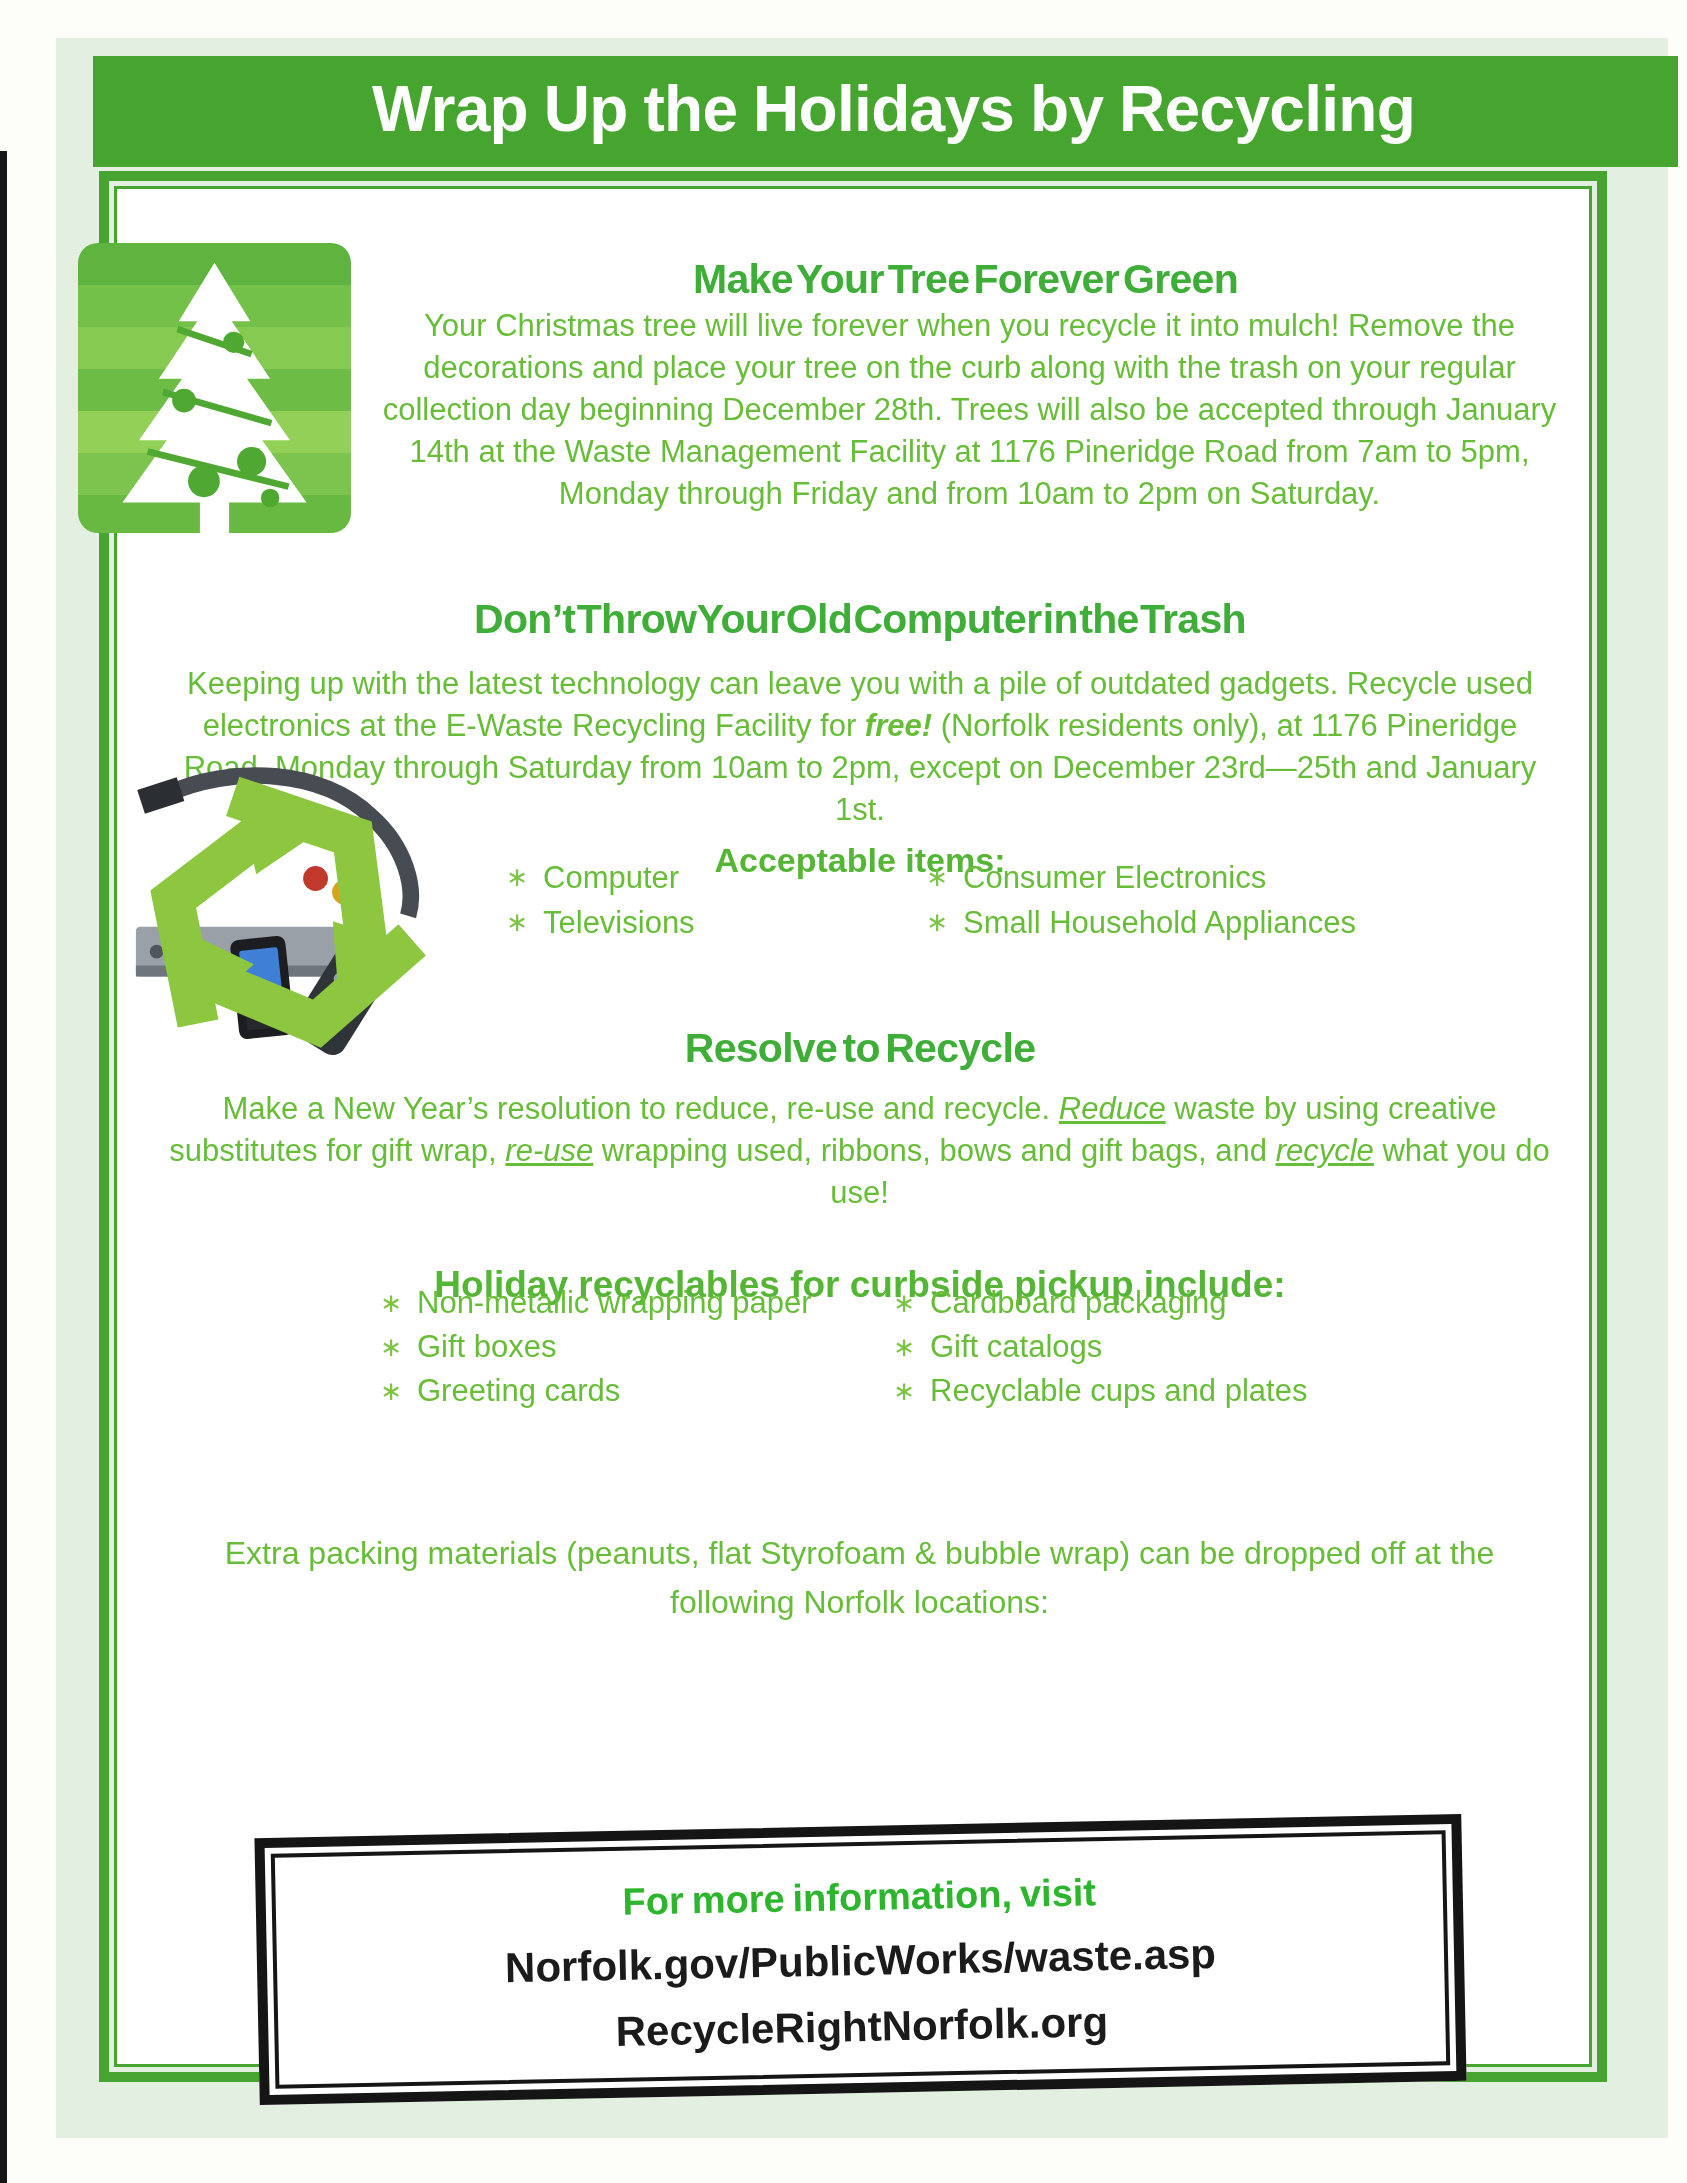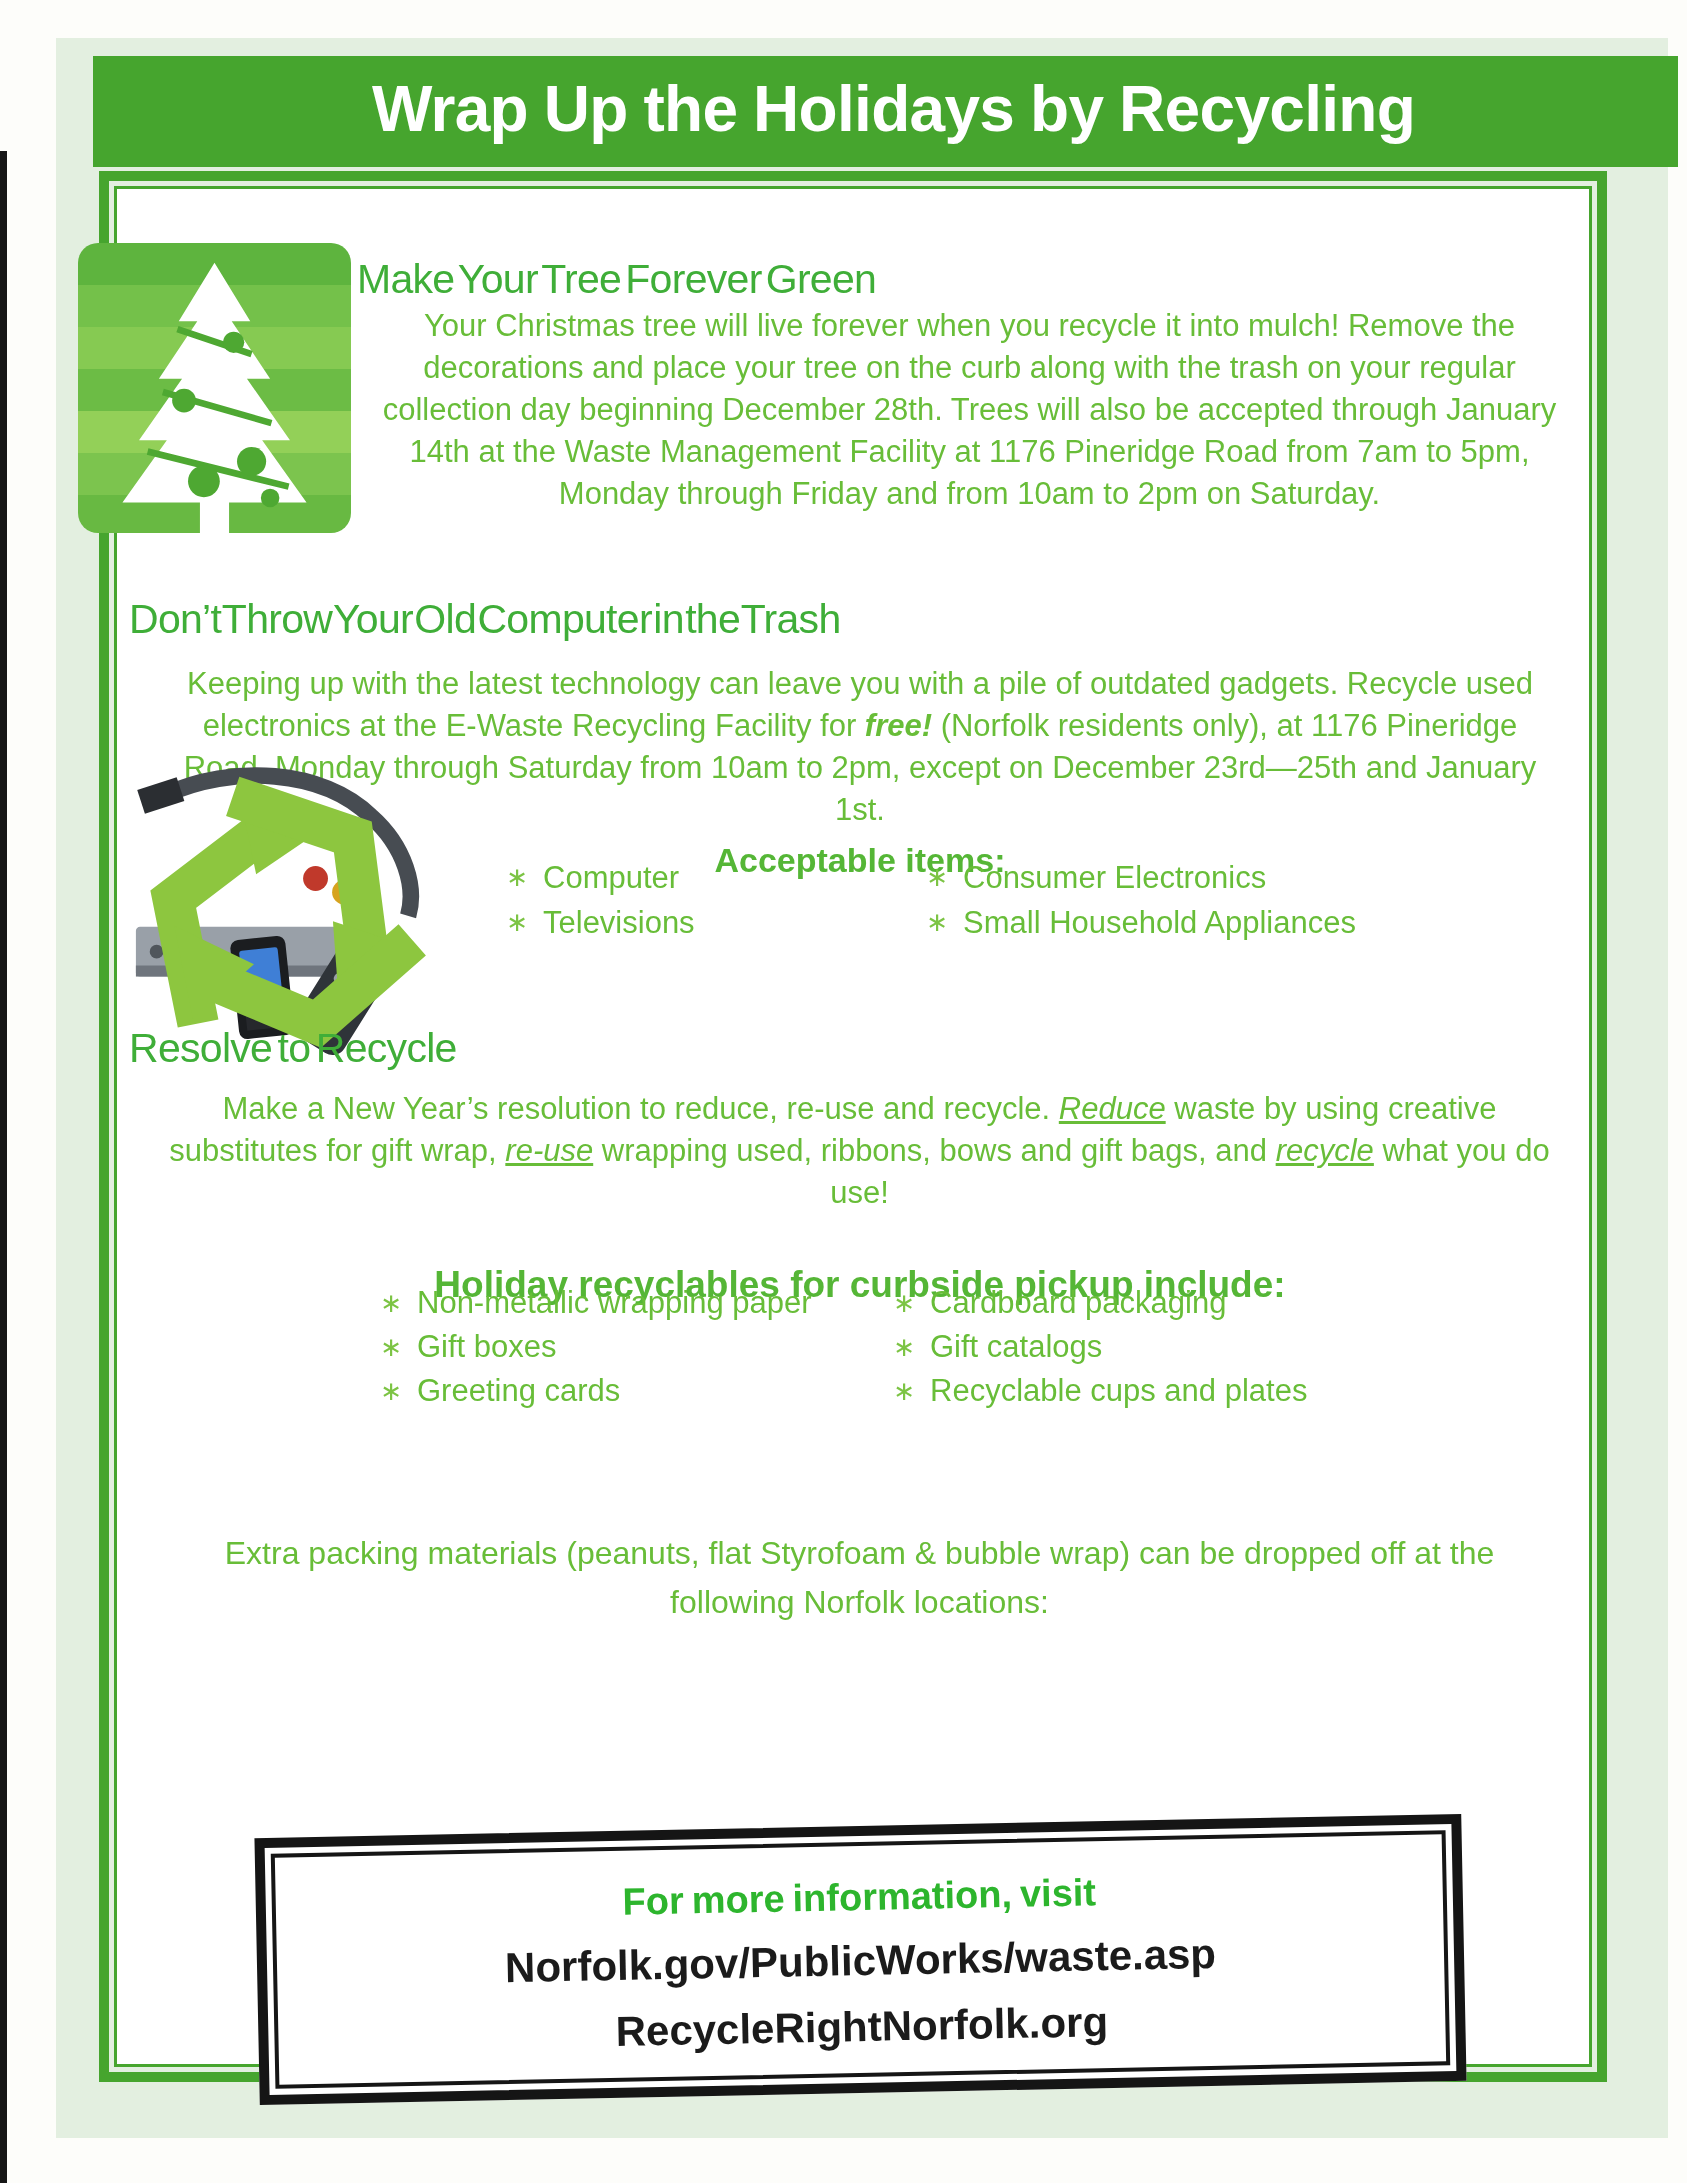--- a/index.html
+++ b/index.html
@@ -22,21 +22,21 @@
   .frame-inner { position:absolute; inset:5.3px; border:3.3px solid var(--frame_green,#46a52e); background:#ffffff; }
 
   
   .tree-icon { position:absolute; left:78px; top:243px; width:273px; height:290px;
     border-radius:20px; overflow:hidden; }
   .tree-stripe { height:42px; }
   .ts1{background:#5eb43e}.ts2{background:#74c14a}.ts3{background:#86ca52}
   .ts4{background:#6cbc45}.ts5{background:#93d058}.ts6{background:#7cc44e}.ts7{background:#68b942}
   .tree-icon svg { position:absolute; left:0; top:0; }
 
-  .h { position:absolute; text-align:left; font-weight:normal; color:var(--heading_green,#3fae38); }
+  .h { position:absolute; text-align:center; font-weight:bold; color:var(--heading_green,#3fae38); }
   .h-tree     { left:357px; width:1217px; top:222px; font-size:41px; word-spacing:-6.6px; letter-spacing:-0.7px; }
   .h-computer { left:129px; width:1462px; top:562px; font-size:41px; word-spacing:-9.3px; letter-spacing:-0.7px; }
   .h-resolve  { left:129px; width:1462px; top:991px; font-size:41px; word-spacing:-5.3px; letter-spacing:-0.7px; }
 
   .body { position:absolute; text-align:center; color:var(--body_green,#68bd38); font-size:31px; line-height:42px; }
   .body-tree     { left:361px; top:274px;  width:1217px; }
   .body-computer { left:175px; top:632px;  width:1370px; }
   .body-resolve  { left:165px; top:1057px; width:1389px; }
   .seg-i  { font-style:italic;text-decoration:underline; }
   .seg-bi { font-style:italic; font-weight:bold; }

